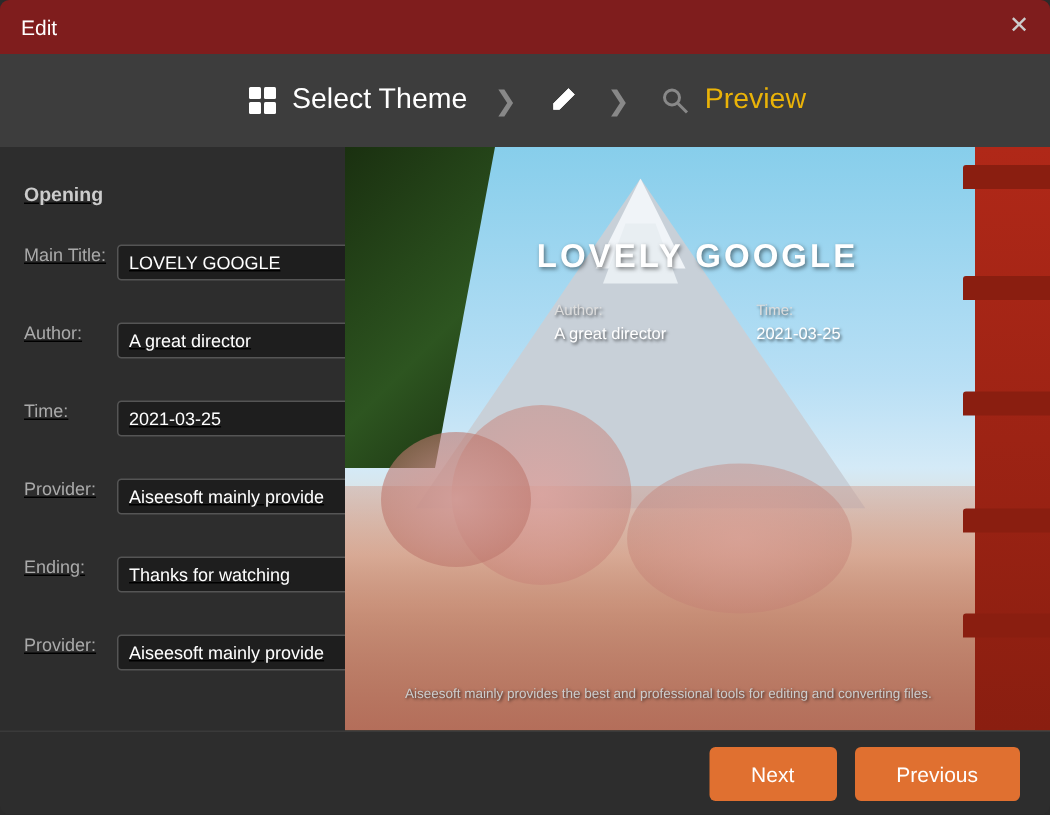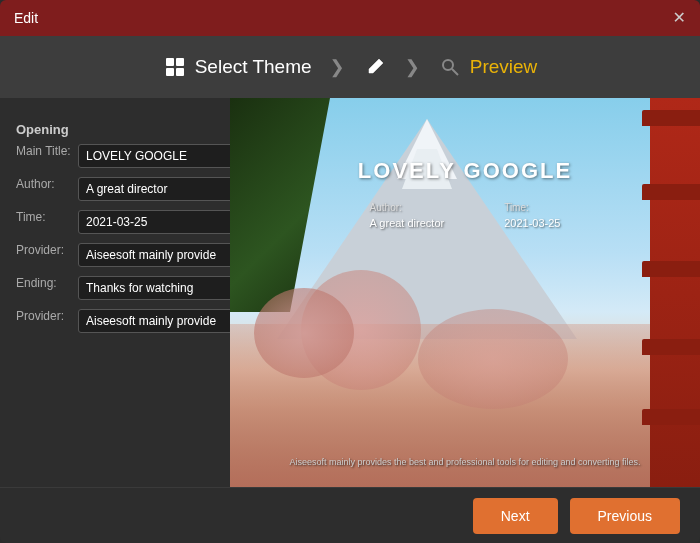--- a/index.html
+++ b/index.html
@@ -88,21 +88,22 @@
       flex: 1;
       overflow: hidden;
     }
     .sidebar {
       width: 230px;
       background: #2d2d2d;
       padding: 16px 16px;
       flex-shrink: 0;
       display: flex;
       flex-direction: column;
-      gap: 1px;
+      gap: 20px;
+      text-decoration: underline;
     }
     .section-label {
       color: #cccccc;
       font-size: 13px;
       font-weight: bold;
       margin-top: 8px;
       margin-bottom: 6px;
     }
     .field-row {
       display: flex;
@@ -181,21 +182,21 @@
     .meta-value {
       color: #ffffff;
       font-size: 11px;
       text-shadow: 1px 1px 2px rgba(0,0,0,0.6);
     }
     .preview-bottom-text {
       position: absolute;
       bottom: 20px;
       left: 0;
       right: 0;
-      text-align: center;
+      text-align: left;
       color: #cccccc;
       font-size: 9px;
       text-shadow: 1px 1px 2px rgba(0,0,0,0.7);
       padding: 0 40px;
     }
     .footer {
       height: 56px;
       background: #2d2d2d;
       display: flex;
       align-items: center;

